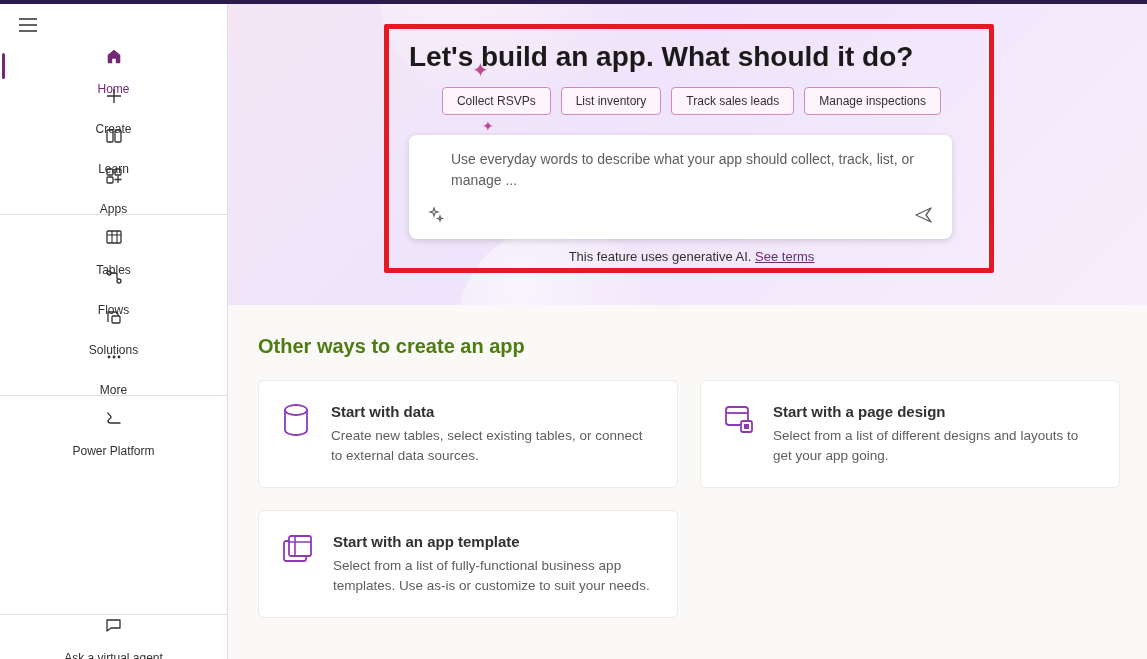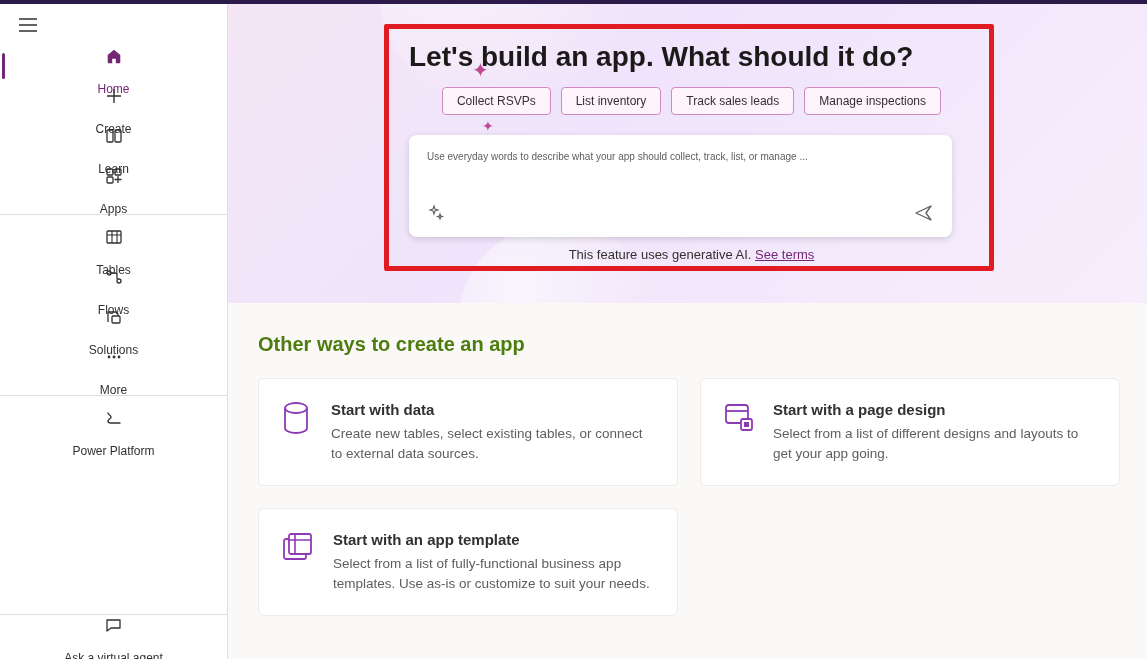--- a/index.html
+++ b/index.html
@@ -123,23 +123,24 @@
   }
   .prompt-box {
     background: #fff;
     border-radius: 8px;
     box-shadow: 0 2px 6px rgba(0,0,0,0.15);
     padding: 14px 18px 10px 18px;
     margin: 0 22px 10px 0;
   }
   .prompt-placeholder {
     color: #605e5c;
-    font-size: 10px;
+    font-size: 14px;
     line-height: 1.5;
     min-height:40px;
+    margin-left:24px;
   }
   .prompt-actions {
     display: flex;
     justify-content: space-between;
     align-items: center;
     margin-top: 14px;
   }
   .ai-note { text-align: center; font-size: 13px; color: #323130; }
   .ai-note a { color: #742774; text-decoration: underline; cursor: pointer; }
 

